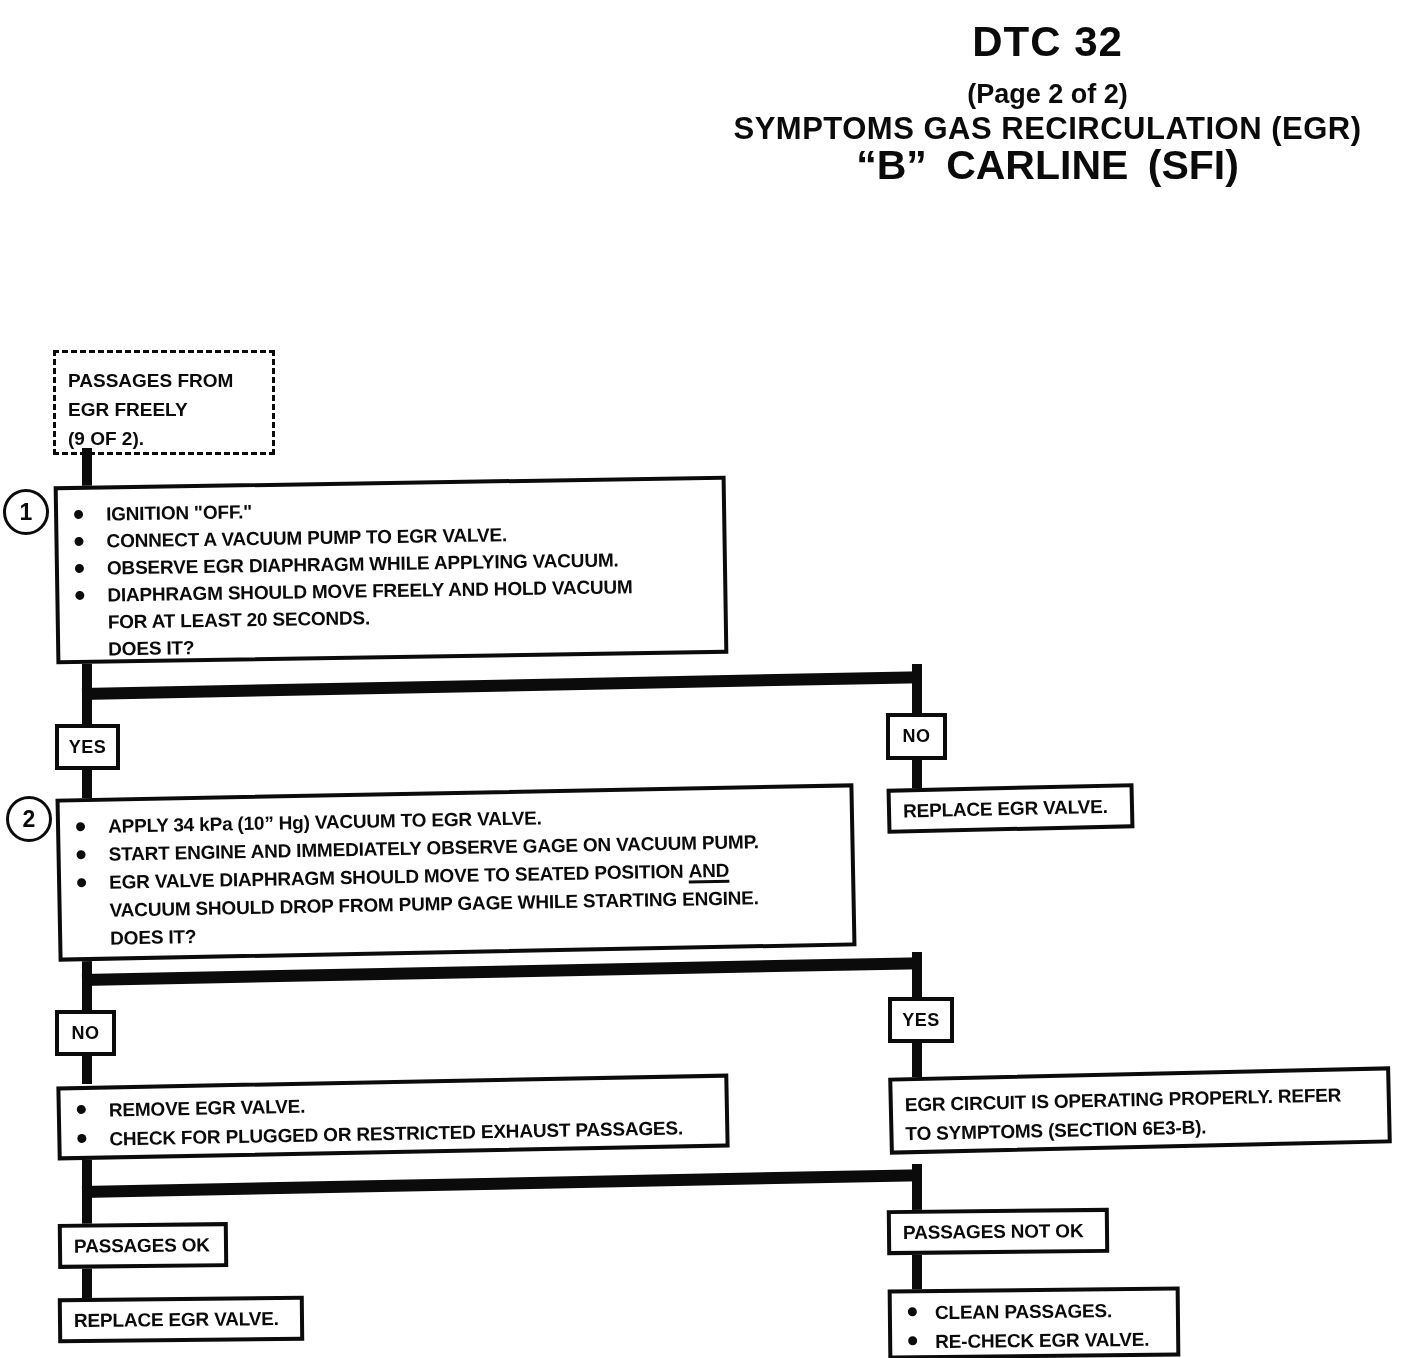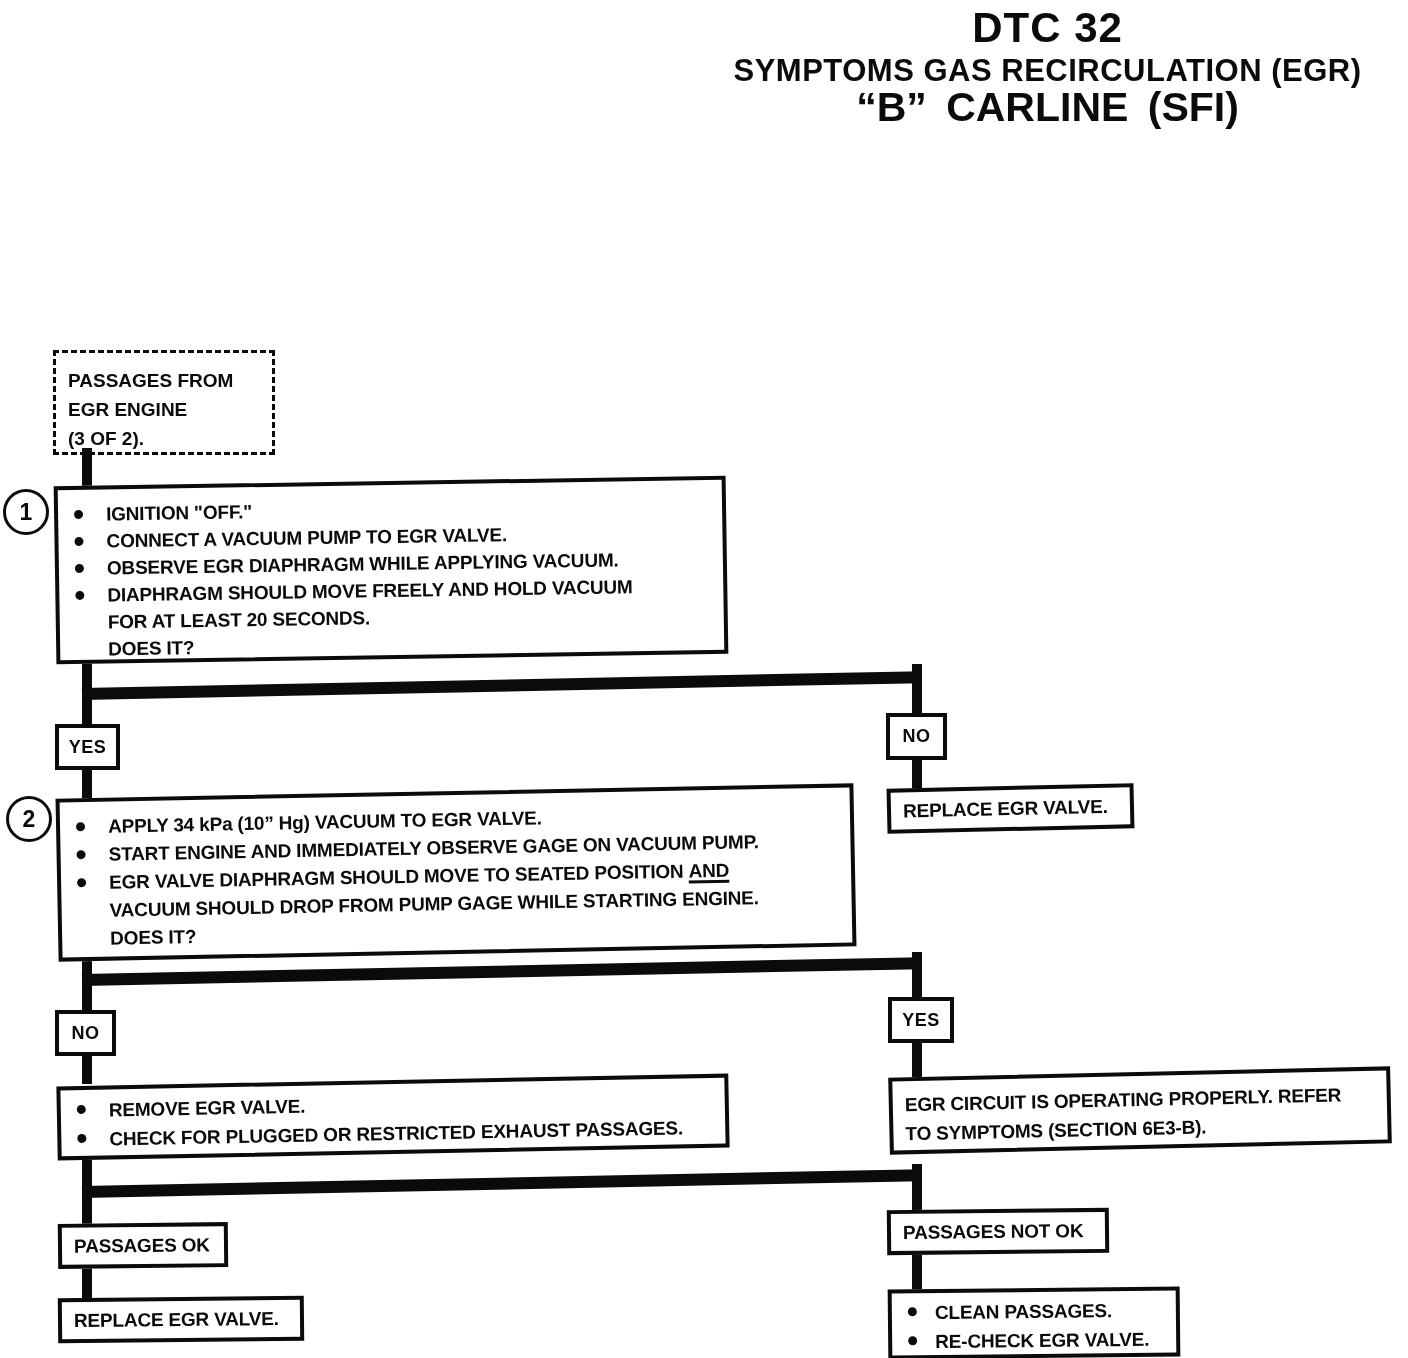--- a/index.html
+++ b/index.html
@@ -2,21 +2,21 @@
 <html><head>
 <meta charset="utf-8">
 <style>
   html,body{margin:0;padding:0;background:#fff;}
   .page{
     position:relative;width:1408px;height:1358px;background:#ffffff;
     font-family:"Liberation Sans","DejaVu Sans",sans-serif;color:#0b0b0b;overflow:hidden;
   }
   
   .title{position:absolute;left:690px;top:0;width:715px;text-align:center;font-weight:700;}
-  .t-dtc{font-size:42px;line-height:48px;letter-spacing:1px;margin-top:4px;}
+  .t-dtc{font-size:42px;line-height:48px;letter-spacing:1px;margin-top:18px;}
   .t-page{font-size:27px;line-height:32px;margin-top:12px;}
   .t-system{font-size:31px;line-height:37px;letter-spacing:.5px;}
   .t-carline{font-size:41px;line-height:37px;word-spacing:8px;}
   
   .box{position:absolute;border:4px solid #0b0b0b;background:#fff;box-sizing:border-box;}
   .dashedbox{position:absolute;border:3px dashed #0b0b0b;background:#fff;box-sizing:border-box;
     padding:13px 0 0 12px;font-weight:700;font-size:19px;line-height:29px;}
   .vline{position:absolute;width:10px;background:#0b0b0b;}
   .hbar{position:absolute;height:12px;background:#0b0b0b;transform-origin:0 50%;transform:rotate(-1.15deg);}
   .circle{position:absolute;width:40px;height:40px;border:3px solid #0b0b0b;border-radius:50%;
@@ -42,28 +42,29 @@
   .tilt-c{transform:rotate(-1.3deg);}
   .tilt-d{transform:rotate(-0.6deg);}
 </style>
 </head>
 <body>
 
 <div class="page">
 
   <div class="title">
     <div class="t-dtc">DTC 32</div>
+    <div class="t-page">(Page 2 of 2)</div>
     <div class="t-system">SYMPTOMS GAS RECIRCULATION (EGR)</div>
     <div class="t-carline">“B”  CARLINE  (SFI)</div>
   </div>
 
   <div class="dashedbox" style="left:53px;top:350px;width:222px;height:105px;">
     <div>PASSAGES FROM</div>
-    <div>EGR ENGINE</div>
-    <div>(3 OF 2).</div>
+    <div>EGR FREELY</div>
+    <div>(9 OF 2).</div>
   </div>
 
   <div class="vline" style="left:82px;top:448px;height:38px;"></div>
   <div class="vline" style="left:82px;top:656px;height:74px;"></div>
   <div class="hbar" style="left:82px;top:688px;width:840px;"></div>
   <div class="vline" style="left:912px;top:664px;height:54px;"></div>
   <div class="vline" style="left:82px;top:766px;height:32px;"></div>
   <div class="vline" style="left:912px;top:756px;height:36px;"></div>
   <div class="vline" style="left:82px;top:951px;height:64px;"></div>
   <div class="hbar" style="left:82px;top:974px;width:840px;"></div>

